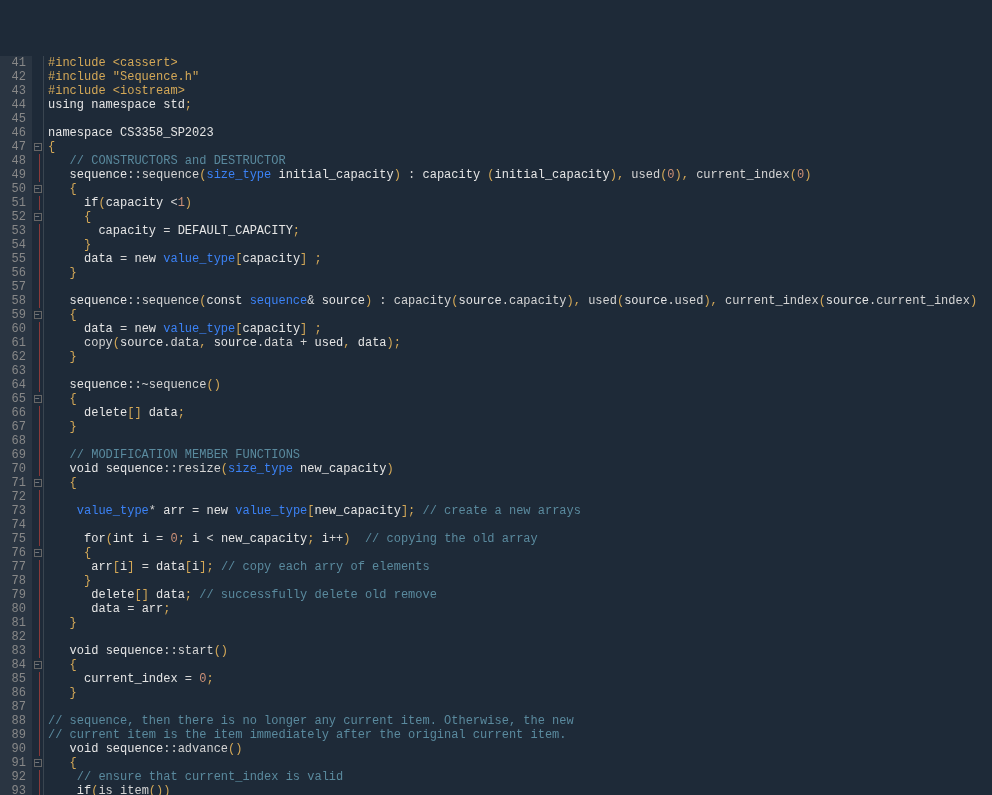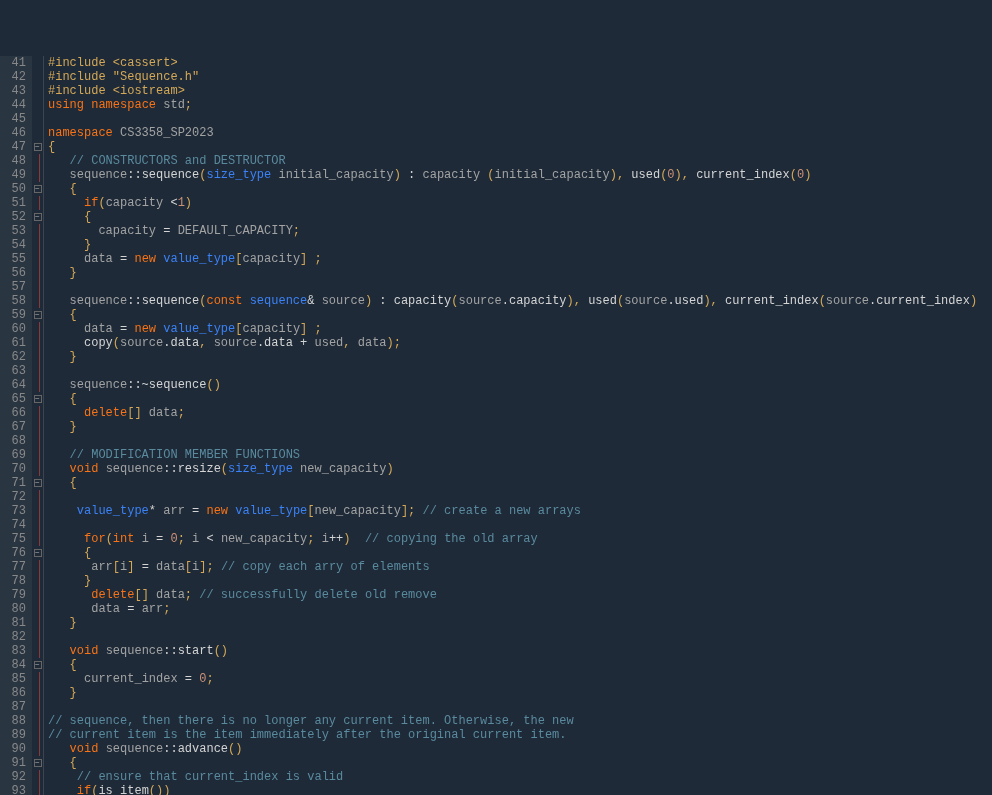--- a/index.html
+++ b/index.html
@@ -59,23 +59,23 @@
       margin-left: 3px;
     }
     .code {
       padding-left: 4px;
     }
     .code-line {
       height: 14px;
     }
     .c-pp { color: #d4a857; }
     .c-str { color: #d4a857; }
-    .c-kw { color: #f97316; }
+    .c-kw { color: #e5e5e5; }
     .c-type { color: #3b82f6; }
-    .c-id { color: #a3a3a3; }
+    .c-id { color: #e5e5e5; }
     .c-func { color: #d4d4d4; }
     .c-op { color: #d4d4d4; }
     .c-punc { color: #d4a857; }
     .c-paren { color: #d4a857; }
     .c-brace { color: #d4a857; }
     .c-num { color: #ce9178; }
     .c-cmt { color: #5a8a9e; }
     .c-member { color: #d4d4d4; }
   </style>
 </head>

